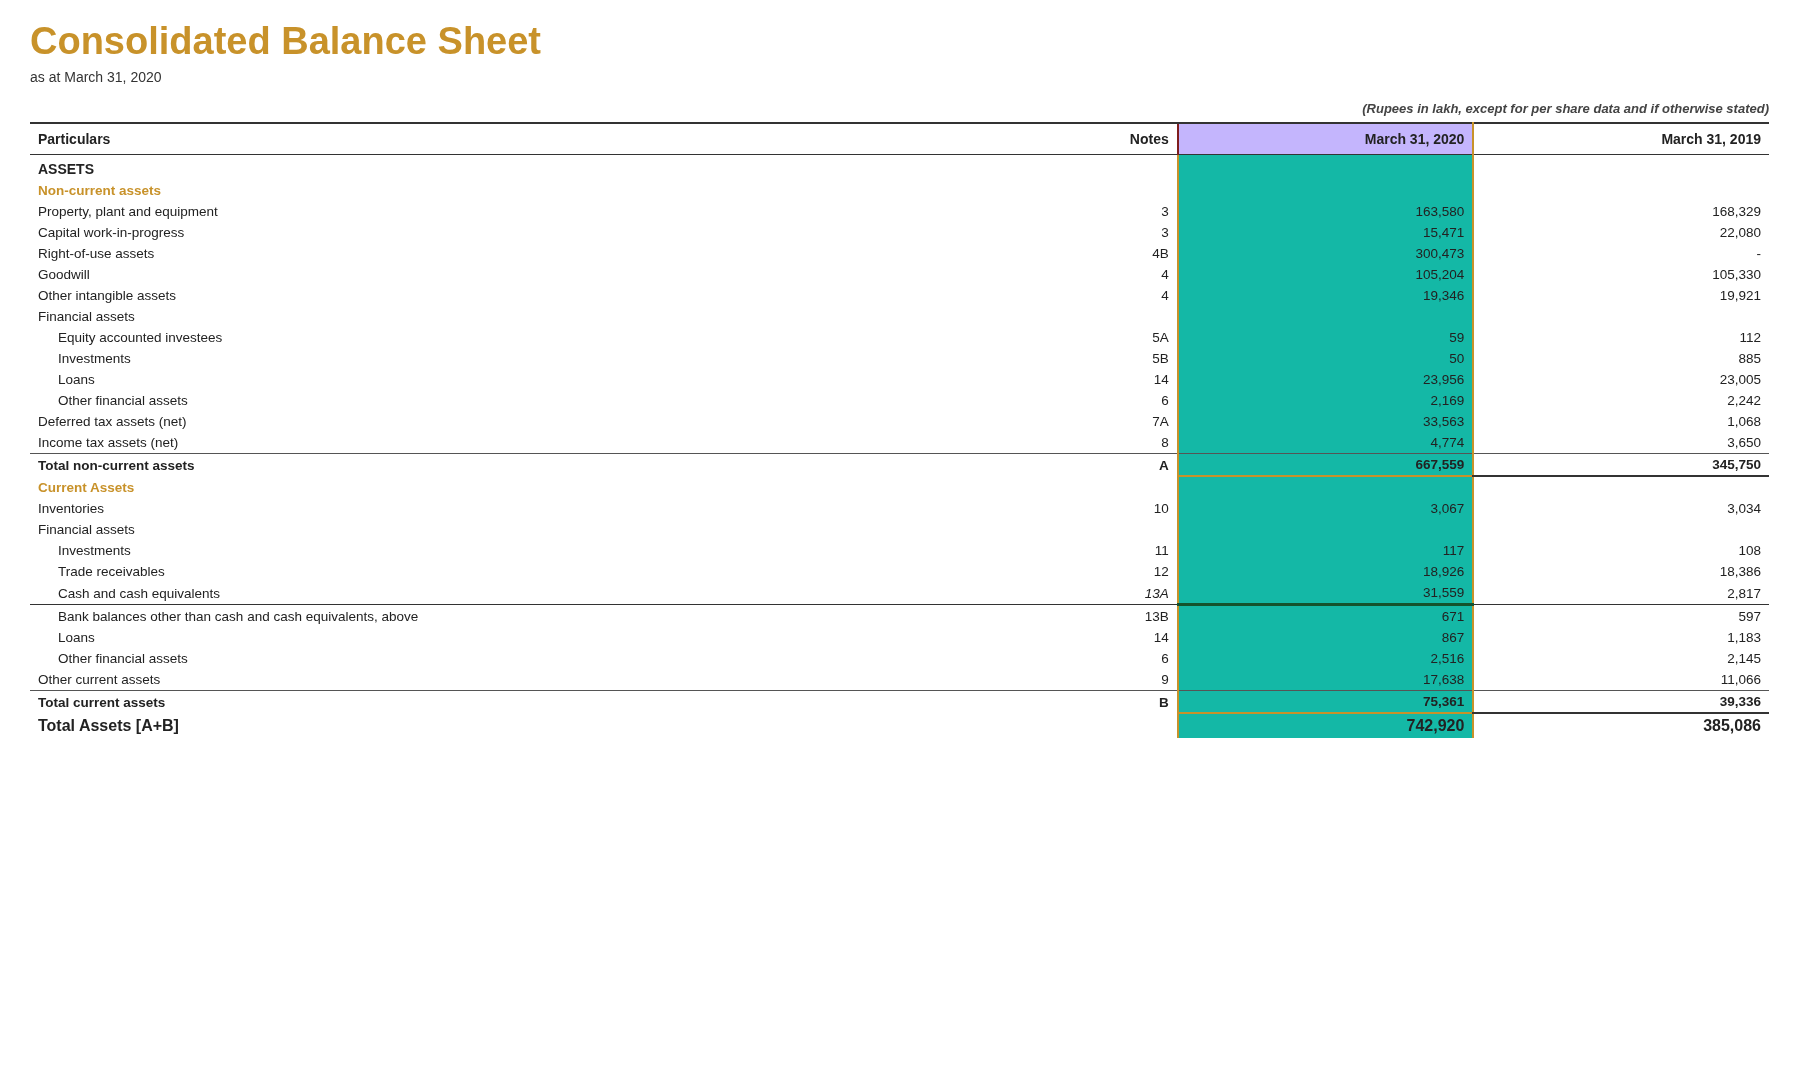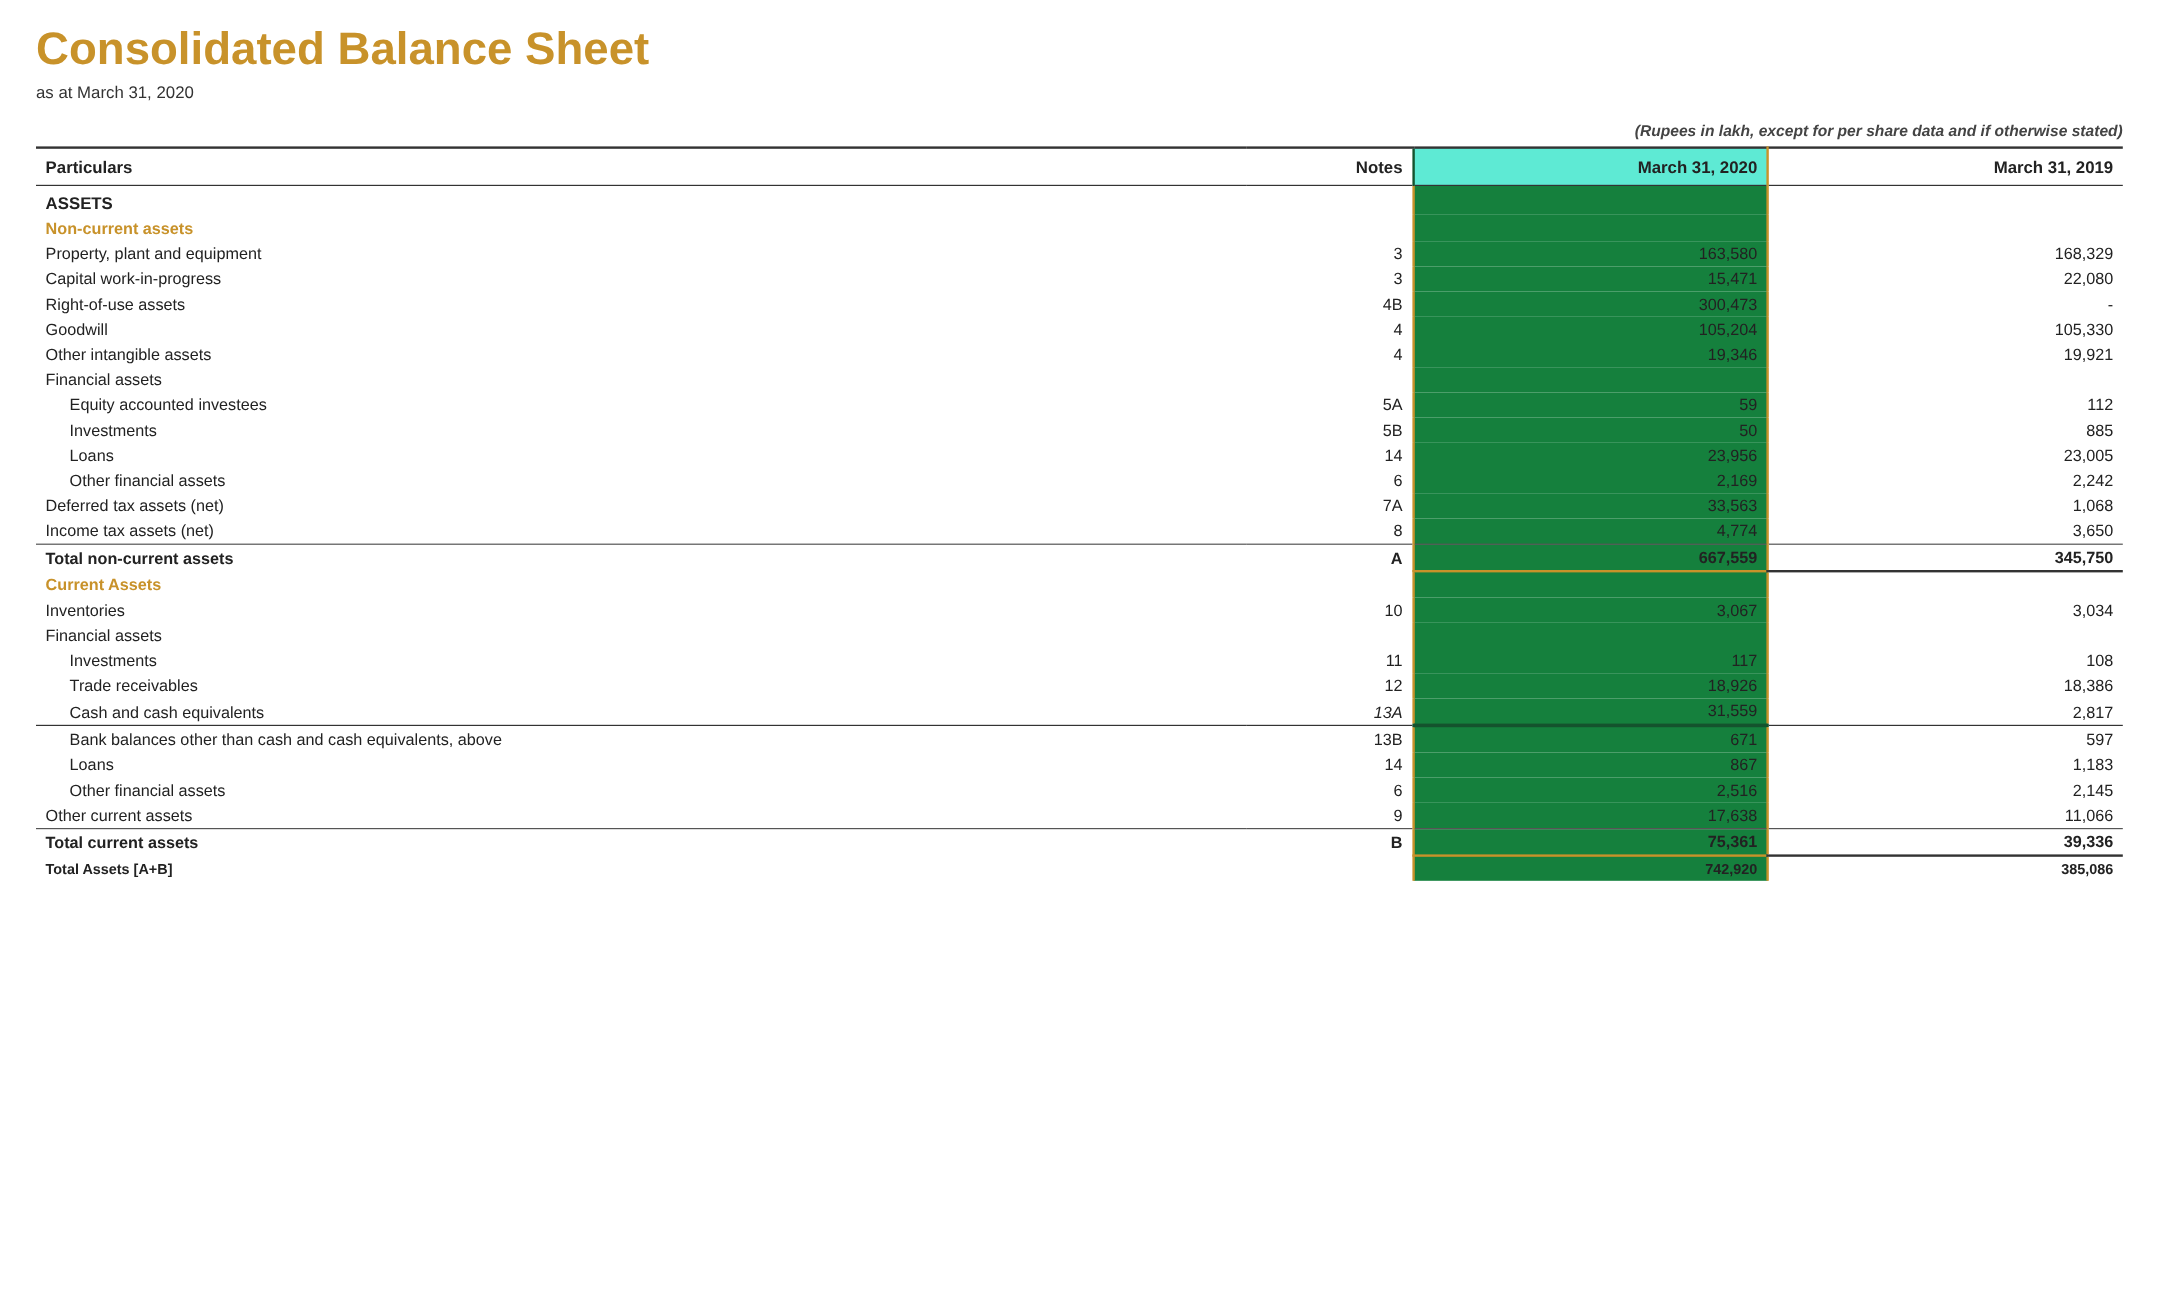--- a/index.html
+++ b/index.html
@@ -45,34 +45,34 @@
       text-align: left;
       width: 58%;
     }
     th.col-notes {
       text-align: right;
       width: 8%;
     }
     th.col-2020 {
       text-align: right;
       width: 17%;
-      background: #5eead4;
-      border-left: 2px solid #14532d;
+      background: #c4b5fd;
+      border-left: 2px solid #7f1d1d;
       border-right: 2px solid #c8922a;
     }
     th.col-2019 {
       text-align: right;
       width: 17%;
     }
     tbody tr td {
       padding: 3px 8px;
       border: none;
     }
     tbody tr td.col-2020 {
-      background: #15803d;
+      background: #14b8a6;
       border-left: 2px solid #c8922a;
       border-right: 2px solid #c8922a;
       text-align: right;
     }
     tbody tr td.col-2019 {
       text-align: right;
     }
     tbody tr td.col-notes {
       text-align: right;
     }
@@ -98,21 +98,21 @@
       border-bottom: 2px solid #c8922a;
     }
     .total-row td.col-2019 {
       border-bottom: 2px double #333;
     }
     .indented {
       padding-left: 28px !important;
     }
     .final-total td {
       font-weight: bold;
-      font-size: 12px;
+      font-size: 16px;
     }
     .final-total td.col-2020 {
       border-top: 1px solid #c8922a;
     }
     .final-total td.col-2019 {
       border-top: 1px solid #333;
     }
   </style>
 </head>
 <body>

